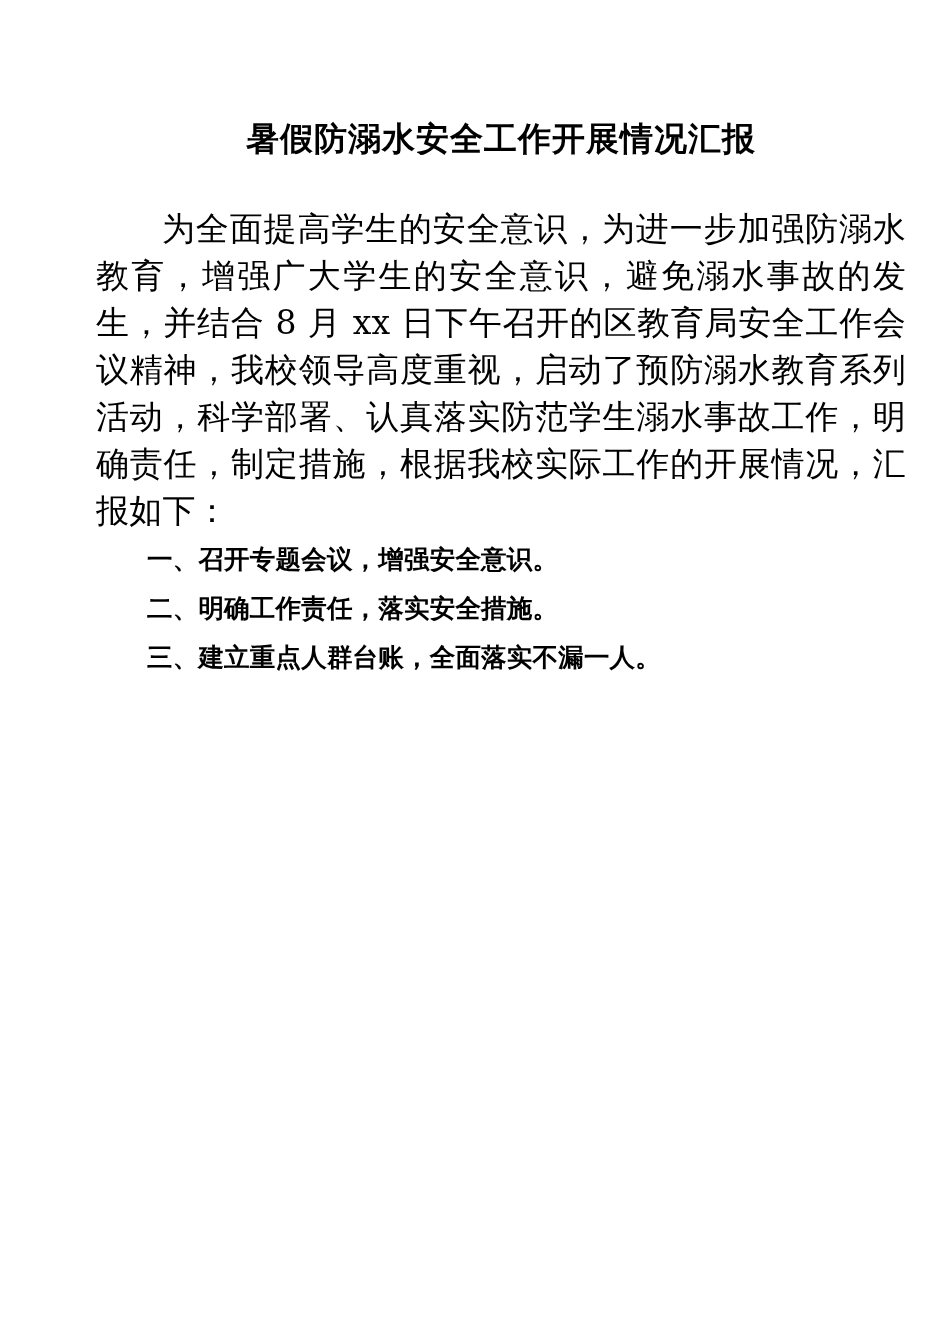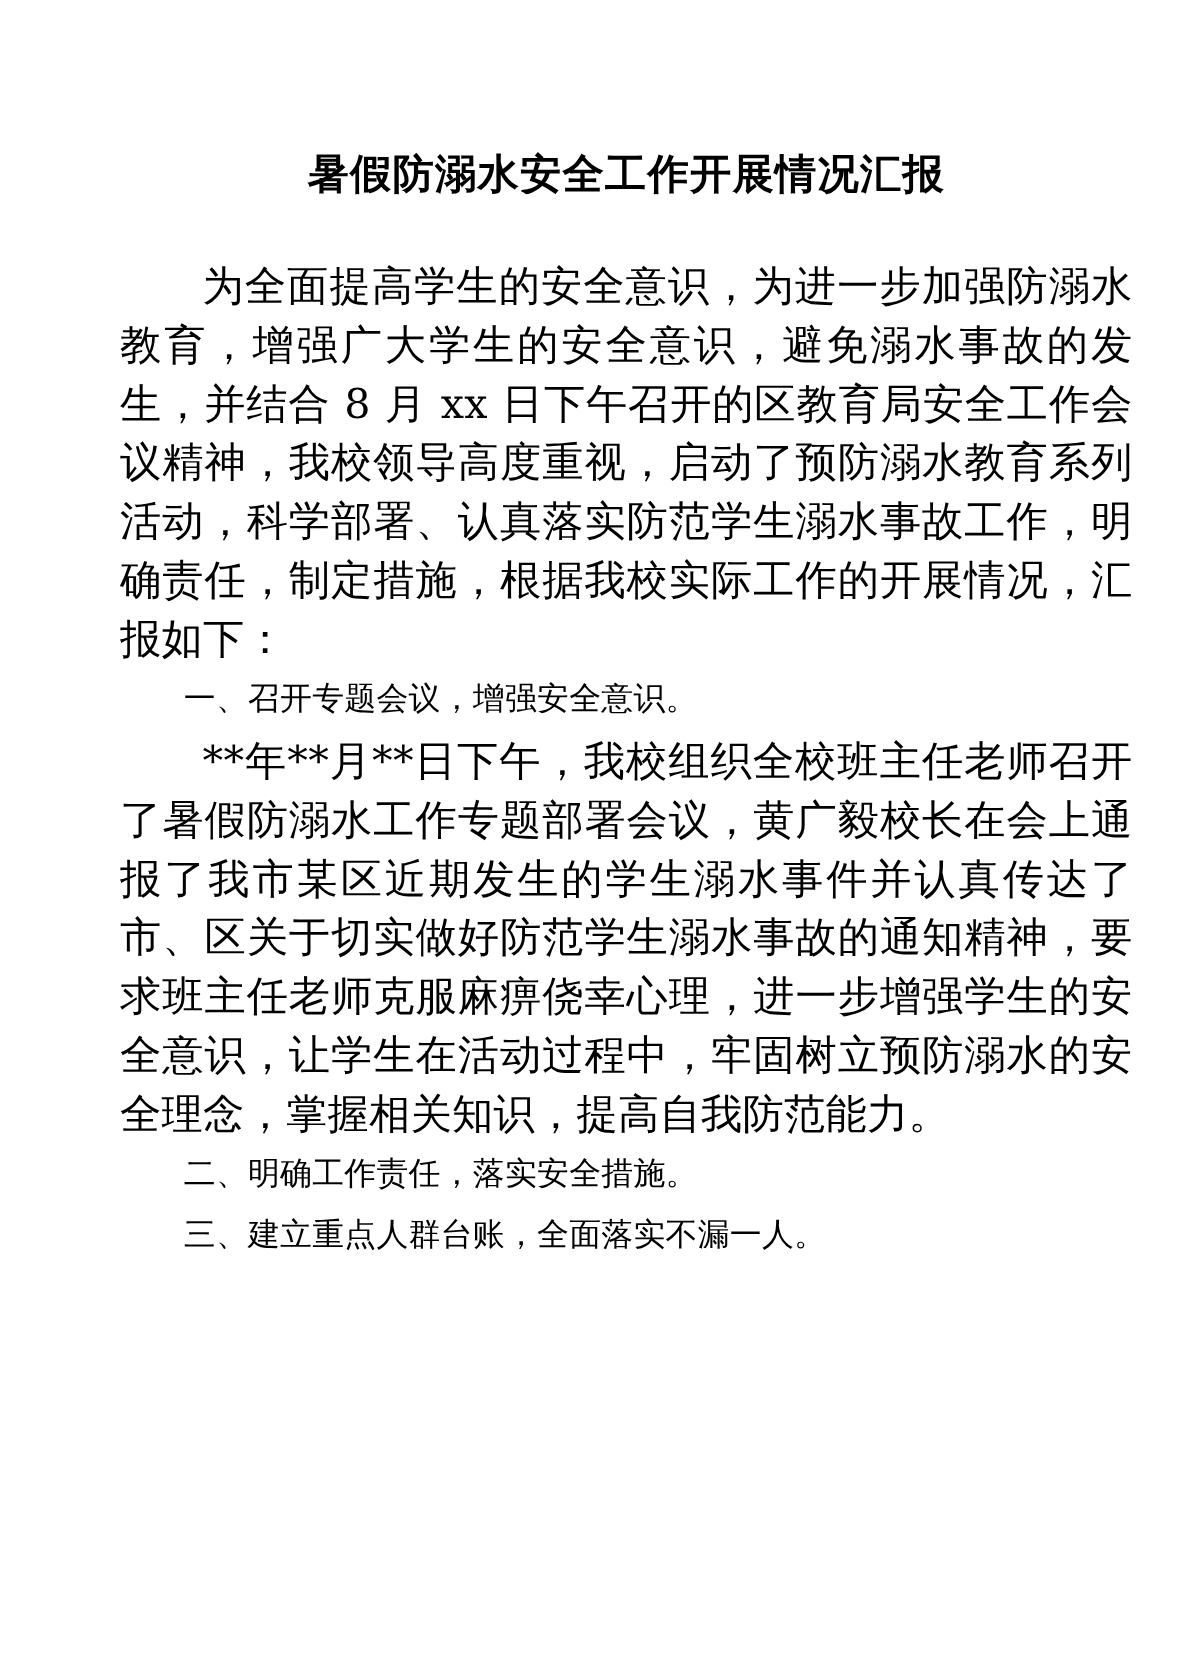--- a/index.html
+++ b/index.html
@@ -36,37 +36,36 @@
     font-size: 33px;
     line-height: 47px;
     text-align: justify;
     text-justify: inter-ideograph;
     margin: 0 0 2px 0;
     text-indent: 2em;
     letter-spacing: 0.2px;
   }
   .heading {
     font-family: "DejaVu Sans", "Liberation Sans", sans-serif;
-    font-weight: normal;
+    font-weight: bold;
     font-size: 25.5px;
     line-height: 47px;
     margin: 0 0 2px 0;
     text-indent: 2em;
     letter-spacing: 0.2px;
   }
 </style>
 </head>
 <body>
 
 <div class="page">
   <h1 class="doc-title">暑假防溺水安全工作开展情况汇报</h1>
 
   <p class="para">为全面提高学生的安全意识，为进一步加强防溺水教育，增强广大学生的安全意识，避免溺水事故的发生，并结合 8 月 xx 日下午召开的区教育局安全工作会议精神，我校领导高度重视，启动了预防溺水教育系列活动，科学部署、认真落实防范学生溺水事故工作，明确责任，制定措施，根据我校实际工作的开展情况，汇报如下：</p>
 
   <p class="heading">一、召开专题会议，增强安全意识。</p>
 
-  <p class="para">**年**月**日下午，我校组织全校班主任老师召开了暑假防溺水工作专题部署会议，黄广毅校长在会上通报了我市某区近期发生的学生溺水事件并认真传达了市、区关于切实做好防范学生溺水事故的通知精神，要求班主任老师克服麻痹侥幸心理，进一步增强学生的安全意识，让学生在活动过程中，牢固树立预防溺水的安全理念，掌握相关知识，提高自我防范能力。</p>
 
   <p class="heading">二、明确工作责任，落实安全措施。</p>
 
 
   <p class="heading">三、建立重点人群台账，全面落实不漏一人。</p>
 </div>
 
 </body></html>

